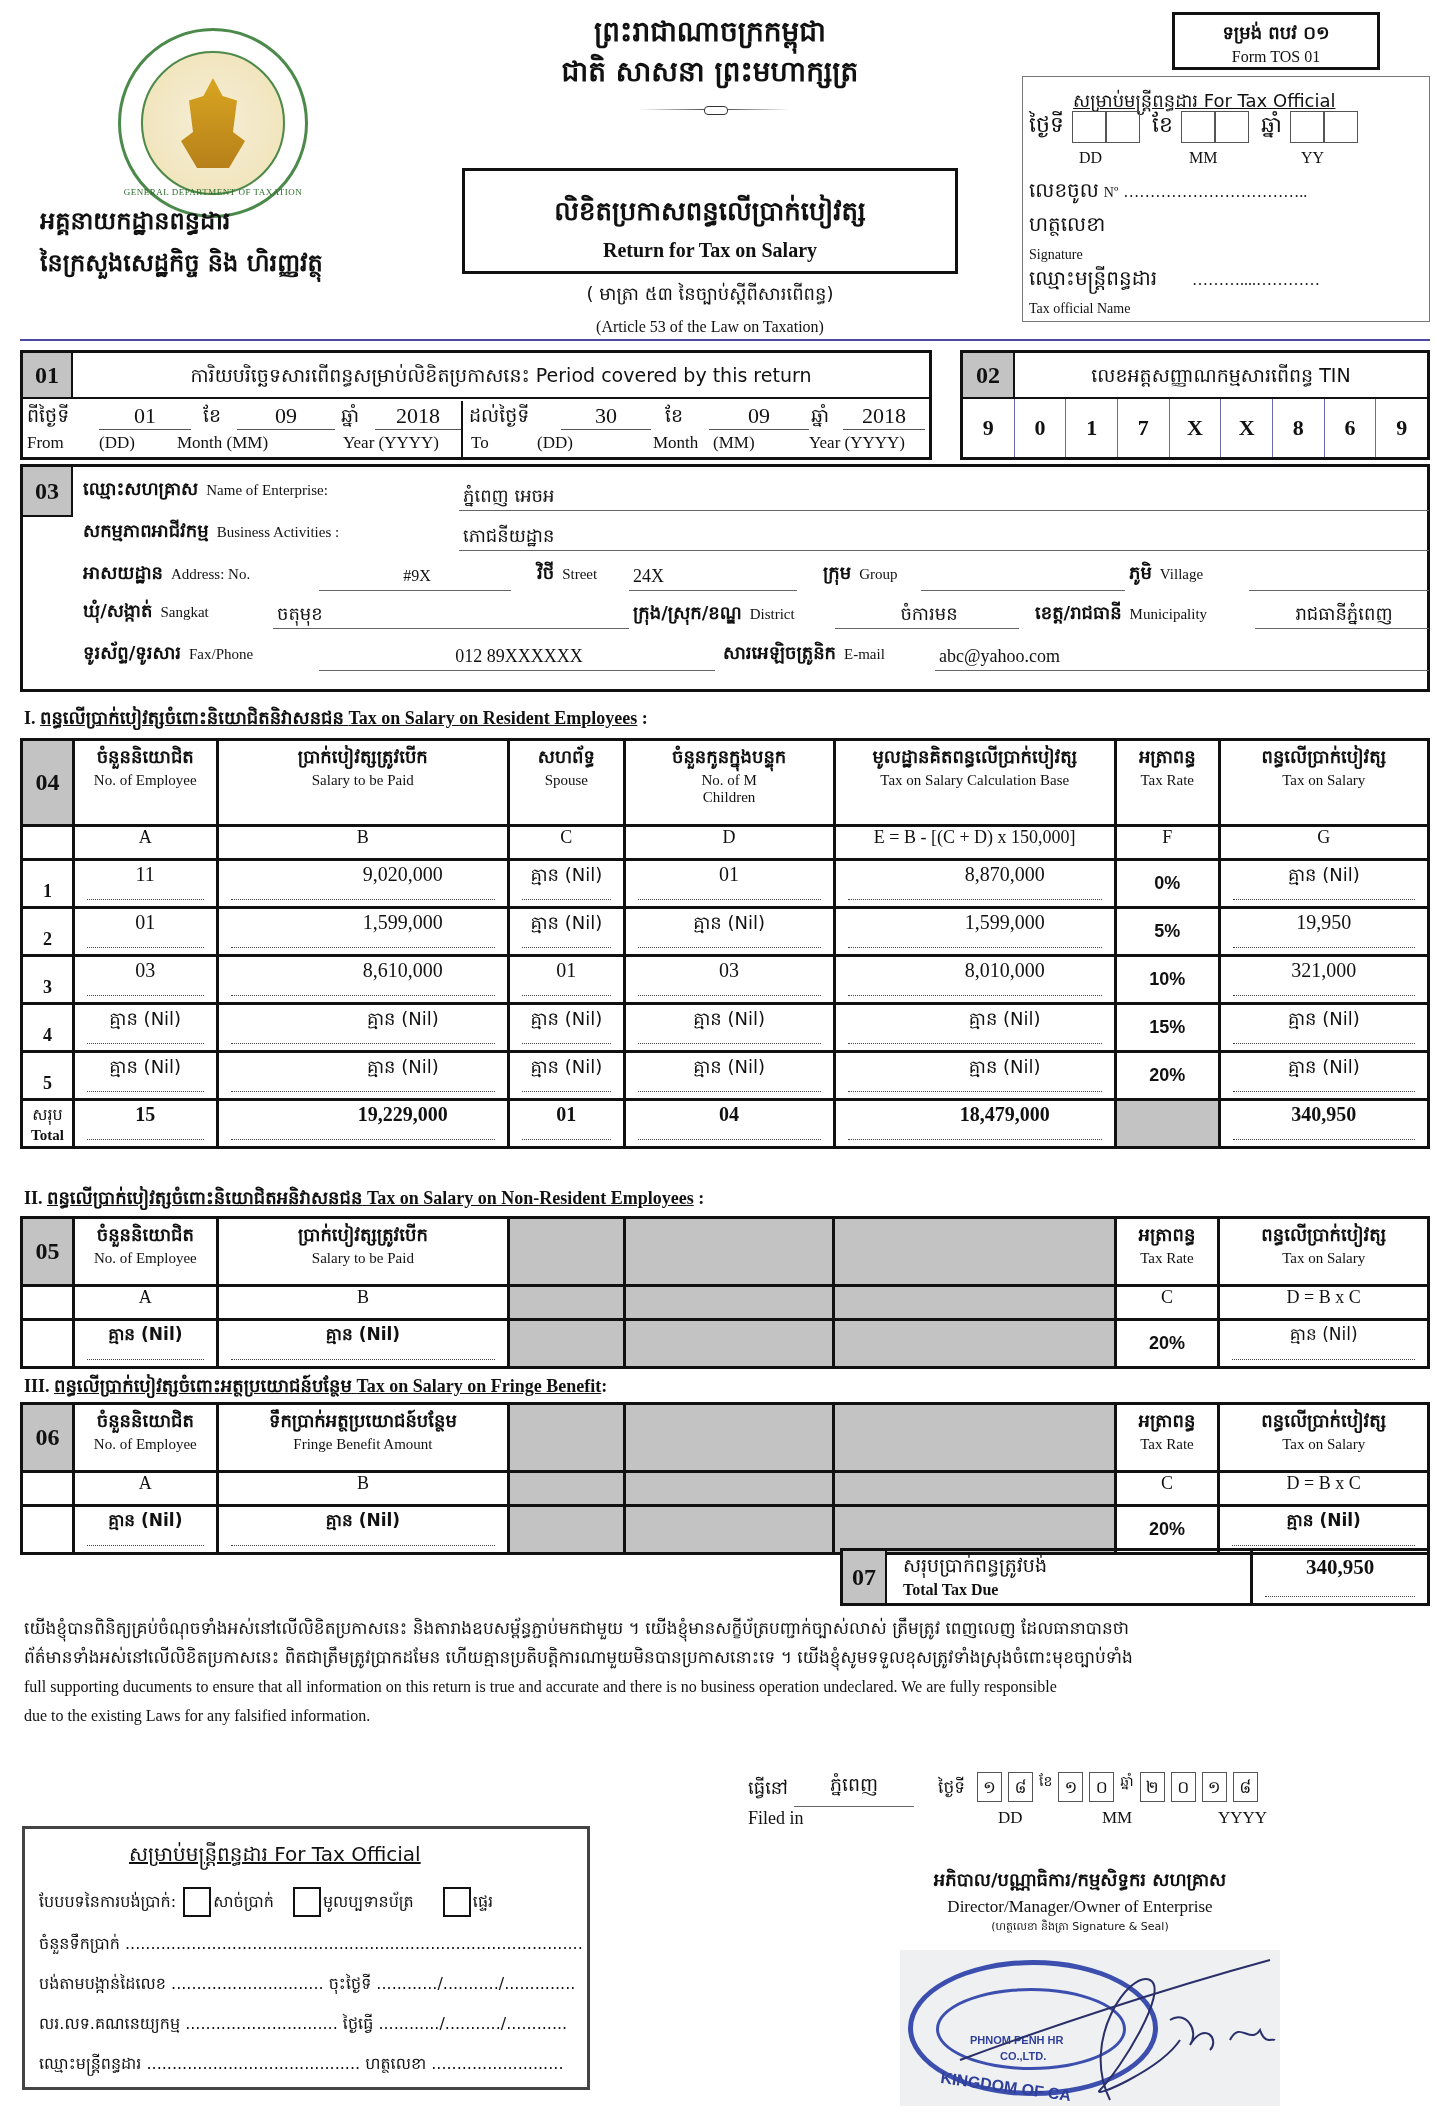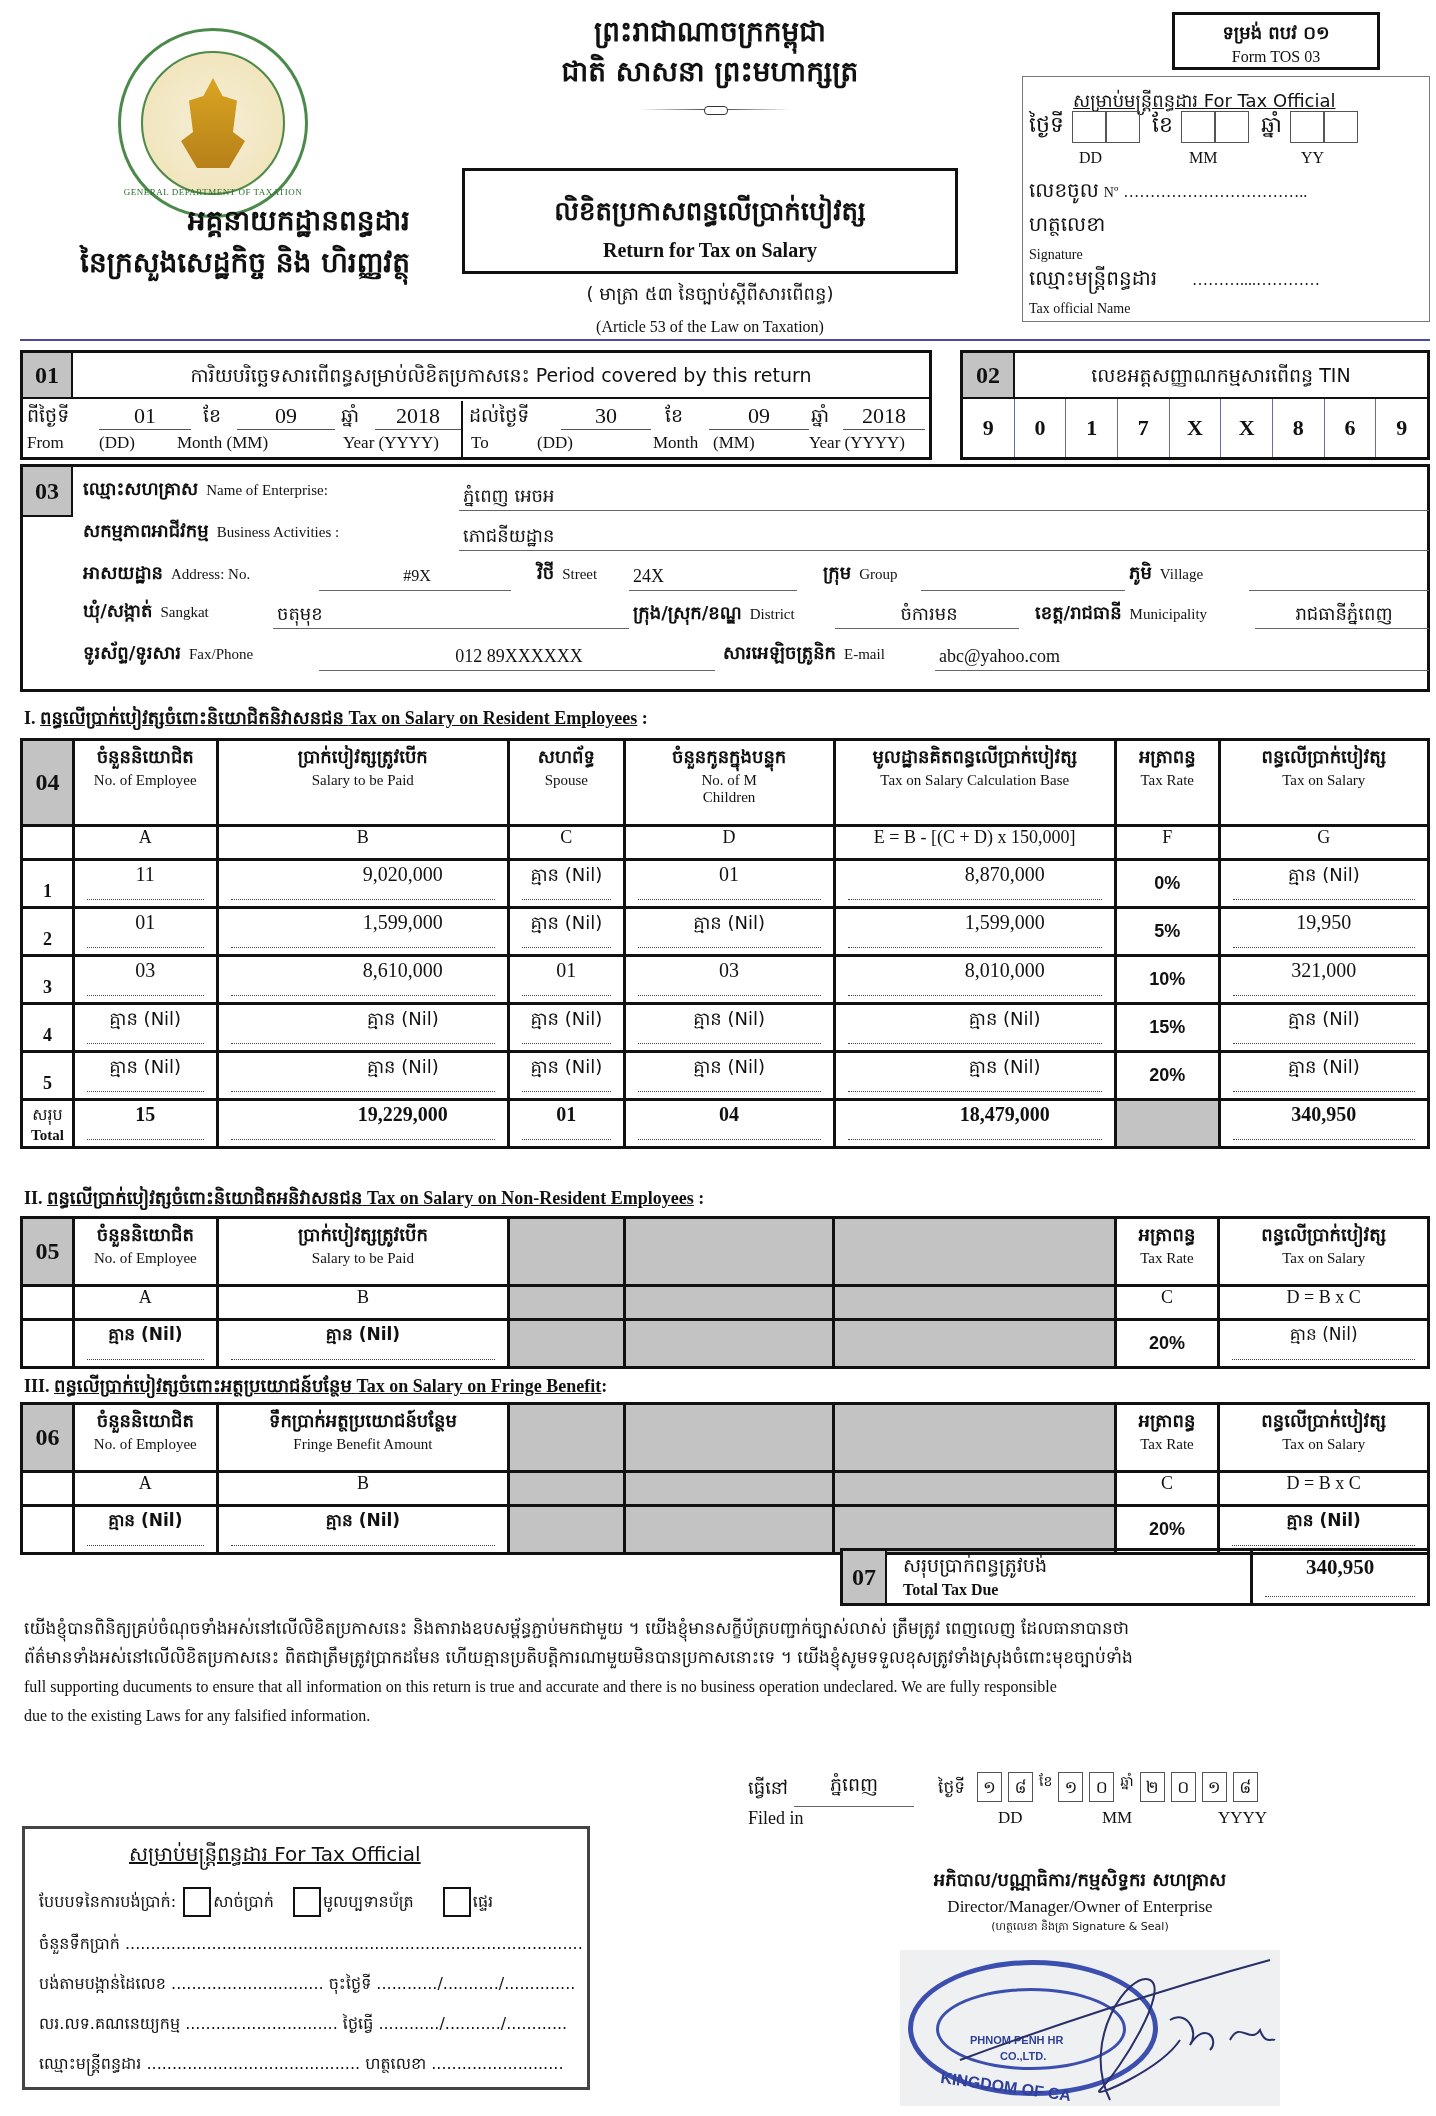--- a/index.html
+++ b/index.html
@@ -8,21 +8,21 @@
   .kh { font-family: "DejaVu Sans", sans-serif; }
   .bold { font-weight: bold; }
   .gray { background: #c3c3c3; }
   .num-box { background: #c3c3c3; font-weight: bold; font-size: 24px; display: flex; align-items: center; justify-content: center; border-right: 2px solid #111; }
 
   
   .logo { left: 118px; top: 28px; width: 190px; height: 190px; border-radius: 50%; border: 3px solid #4c8a4c; background: radial-gradient(circle, #f6efd8 0%, #f1e5bd 55%, #fff 56%, #fff 100%); }
   .logo-inner { position: absolute; left: 20px; top: 20px; width: 144px; height: 144px; border-radius: 50%; border: 2px solid #4c8a4c; display:flex; align-items:center; justify-content:center; }
   .crest { width: 80px; height: 90px; background: linear-gradient(180deg, #d9a520, #b7801a); clip-path: polygon(50% 0, 62% 20%, 80% 25%, 75% 60%, 90% 70%, 70% 100%, 30% 100%, 10% 70%, 25% 60%, 20% 25%, 38% 20%); }
   .logo-caption { position:absolute; bottom: 18px; left:0; right:0; text-align:center; font-size: 9px; color:#2b6b2b; letter-spacing:0.5px; }
-  .dept-kh { left: 40px; top: 200px; width: 370px; font-size: 28px; font-weight: bold; text-align: right; line-height: 42px; }
+  .dept-kh { left: 40px; top: 200px; width: 370px; font-size: 24px; font-weight: bold; text-align: left; line-height: 42px; }
 
   .kingdom { left: 480px; top: 12px; width: 460px; text-align:center; font-size: 28px; font-weight: bold; line-height: 40px; }
   .ornament { left: 640px; top: 106px; width: 150px; height: 8px; }
   .ornament::before { content:""; position:absolute; left:0; right:0; top:3px; height:1px; background: linear-gradient(90deg, transparent, #333, transparent); }
   .ornament::after { content:""; position:absolute; left:64px; top:0; width:22px; height:7px; border:1px solid #333; border-radius:4px; background:#fff; }
 
   .title-box { left: 462px; top: 168px; width: 496px; height: 106px; border: 3px solid #111; text-align:center; padding-top: 24px; }
   .title-kh { font-size: 26px; font-weight: bold; }
   .title-en { font-size: 20px; font-weight: bold; margin-top: 6px; }
   .article-kh { left: 462px; top: 282px; width: 496px; text-align:center; font-size: 18px; }
@@ -138,21 +138,21 @@
 
 <div class="abs title-box">
   <div class="title-kh kh">លិខិតប្រកាសពន្ធលើប្រាក់បៀវត្ស</div>
   <div class="title-en">Return for Tax on Salary</div>
 </div>
 <div class="abs article-kh kh">( មាត្រា ៥៣ នៃច្បាប់ស្តីពីសារពើពន្ធ)</div>
 <div class="abs article-en">(Article 53 of the Law on Taxation)</div>
 
 <div class="abs form-box">
   <div class="form-kh kh">ទម្រង់ ពបវ ០១</div>
-  <div class="form-en">Form TOS 03</div>
+  <div class="form-en">Form TOS 01</div>
 </div>
 
 <div class="abs official-top">
   <div class="ttl kh">សម្រាប់មន្ត្រីពន្ធដារ For Tax Official</div>
   <div class="date-row kh" style="top:34px;">
     <span style="margin-right:8px;">ថ្ងៃទី</span>
     <span class="sq"></span>
       <span class="sq" style="margin-right:12px;"></span>
     <span style="margin-right:8px;">ខែ</span>
     <span class="sq"></span>

